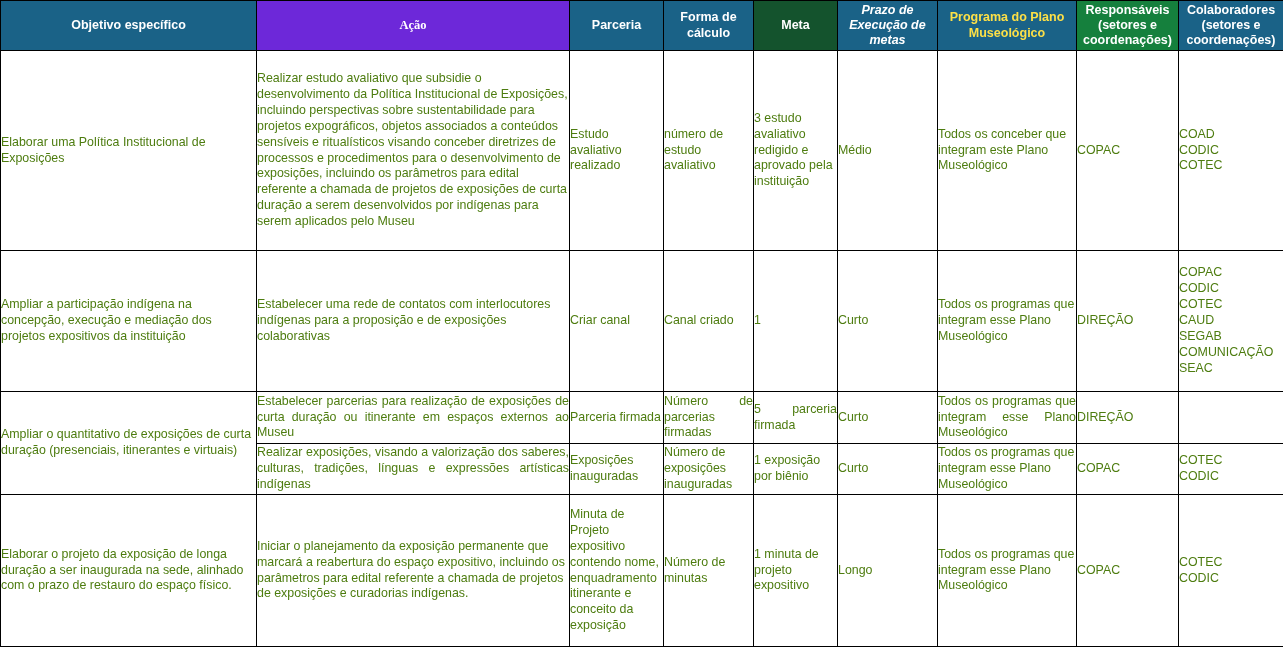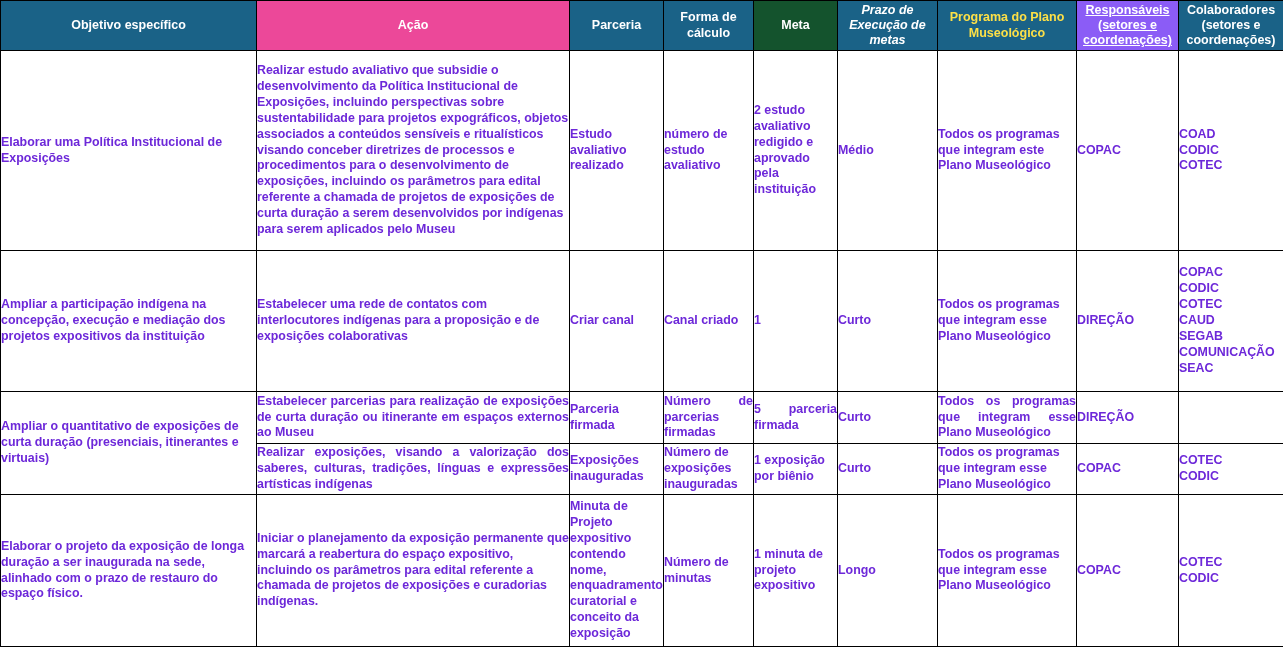--- a/index.html
+++ b/index.html
@@ -35,24 +35,23 @@
     font-weight: bold;
     text-align: center;
     line-height: 1.22;
     padding: 5px 3px;
     height: 50px;
     box-sizing: border-box;
   }
   tbody td {
     font-size: 12.4px;
     line-height: 1.28;
-    color: #6d28d9;
+    color: #4d7c0f;
     padding: 4px 5px;
     box-sizing: border-box;
-    font-weight: bold;
   }
   
   td.al-left   { text-align: left; }
   td.al-center { }
   td.al-just   { text-align: justify; text-justify: inter-word; }
   td.va-top    { vertical-align: top; }
   td.va-mid    { vertical-align: middle; }
 
   
   col.c-objetivo    { width: 256px; }
@@ -79,40 +78,40 @@
     <col class="c-forma">
       <col class="c-meta">
       <col class="c-prazo">
     <col class="c-programa">
       <col class="c-responsavel">
       <col class="c-colaborador">
   </colgroup>
   <thead>
     <tr>
       <th style="background: rgb(26, 98, 135); color: rgb(255, 255, 255);">Objetivo específico</th>
-      <th style="background: #ec4899; color: rgb(255, 255, 255);">Ação</th>
+      <th style="background: #6d28d9; color: rgb(255, 255, 255); font-family: Liberation Serif, serif;">Ação</th>
       <th style="background: rgb(26, 98, 135); color: rgb(255, 255, 255);">Parceria</th>
       <th style="background: rgb(26, 98, 135); color: rgb(255, 255, 255); margin-top: 40px;">Forma de cálculo</th>
       <th style="background: #14532d; color: rgb(255, 255, 255);">Meta</th>
       <th style="background: rgb(26, 98, 135); color: rgb(255, 255, 255); font-style: italic;">Prazo de Execução de metas</th>
       <th style="background: rgb(26, 98, 135); color: #fde047;">Programa do Plano Museológico</th>
-      <th style="background: #8b5cf6; color: rgb(255, 255, 255); text-decoration: underline;">Responsáveis (setores e coordenações)</th>
+      <th style="background: #15803d; color: rgb(255, 255, 255);">Responsáveis (setores e coordenações)</th>
       <th style="background: rgb(26, 98, 135); color: rgb(255, 255, 255);">Colaboradores (setores e coordenações)</th>
     </tr>
   </thead>
   <tbody>
 
     <tr style="height:200px;">
       <td class="al-left va-mid">Elaborar uma Política Institucional de Exposições</td>
       <td class="al-left va-top">Realizar estudo avaliativo  que subsidie o desenvolvimento da Política Institucional de Exposições, incluindo perspectivas sobre sustentabilidade para projetos expográficos, objetos associados a conteúdos sensíveis e ritualísticos visando conceber diretrizes de processos e procedimentos para o desenvolvimento de exposições, incluindo os parâmetros para  edital referente a chamada de projetos de exposições de curta duração a serem desenvolvidos por indígenas para serem aplicados pelo Museu</td>
       <td class="al-left va-mid">Estudo avaliativo realizado</td>
       <td class="al-left va-mid">número de estudo avaliativo</td>
-      <td class="al-left va-mid">2 estudo avaliativo redigido e aprovado pela instituição</td>
+      <td class="al-left va-mid">3 estudo avaliativo redigido e aprovado pela instituição</td>
       <td class="al-center va-mid">Médio</td>
-      <td class="al-left va-mid">Todos os programas que integram este Plano Museológico</td>
+      <td class="al-left va-mid">Todos os conceber que integram este Plano Museológico</td>
       <td class="al-center va-mid">COPAC</td>
       <td class="al-center va-mid">
           <span class="cell-lines">
             <span>COAD</span>
             <span>CODIC</span>
             <span>COTEC</span>
           </span>
         </td>
     </tr>
 
@@ -164,21 +163,21 @@
           <span class="cell-lines">
             <span>COTEC</span>
             <span>CODIC</span>
           </span>
         </td>
     </tr>
 
     <tr style="height:152px;">
       <td class="al-left va-mid">Elaborar o projeto da exposição de longa duração a ser inaugurada na sede, alinhado com o prazo de restauro do espaço físico.</td>
       <td class="al-left va-mid">Iniciar o planejamento da exposição permanente que marcará a reabertura do espaço expositivo, incluindo os parâmetros para edital referente a chamada de projetos de exposições e curadorias indígenas.</td>
-      <td class="al-left va-mid">Minuta de Projeto expositivo contendo nome, enquadramento curatorial e conceito da exposição</td>
+      <td class="al-left va-mid">Minuta de Projeto expositivo contendo nome, enquadramento itinerante e conceito da exposição</td>
       <td class="al-left va-mid">Número de minutas</td>
       <td class="al-left va-mid">1 minuta de projeto expositivo</td>
       <td class="al-center va-mid">Longo</td>
       <td class="al-left va-mid">Todos os programas que integram esse Plano Museológico</td>
       <td class="al-center va-mid">COPAC</td>
       <td class="al-center va-mid">
           <span class="cell-lines">
             <span>COTEC</span>
             <span>CODIC</span>
           </span>

